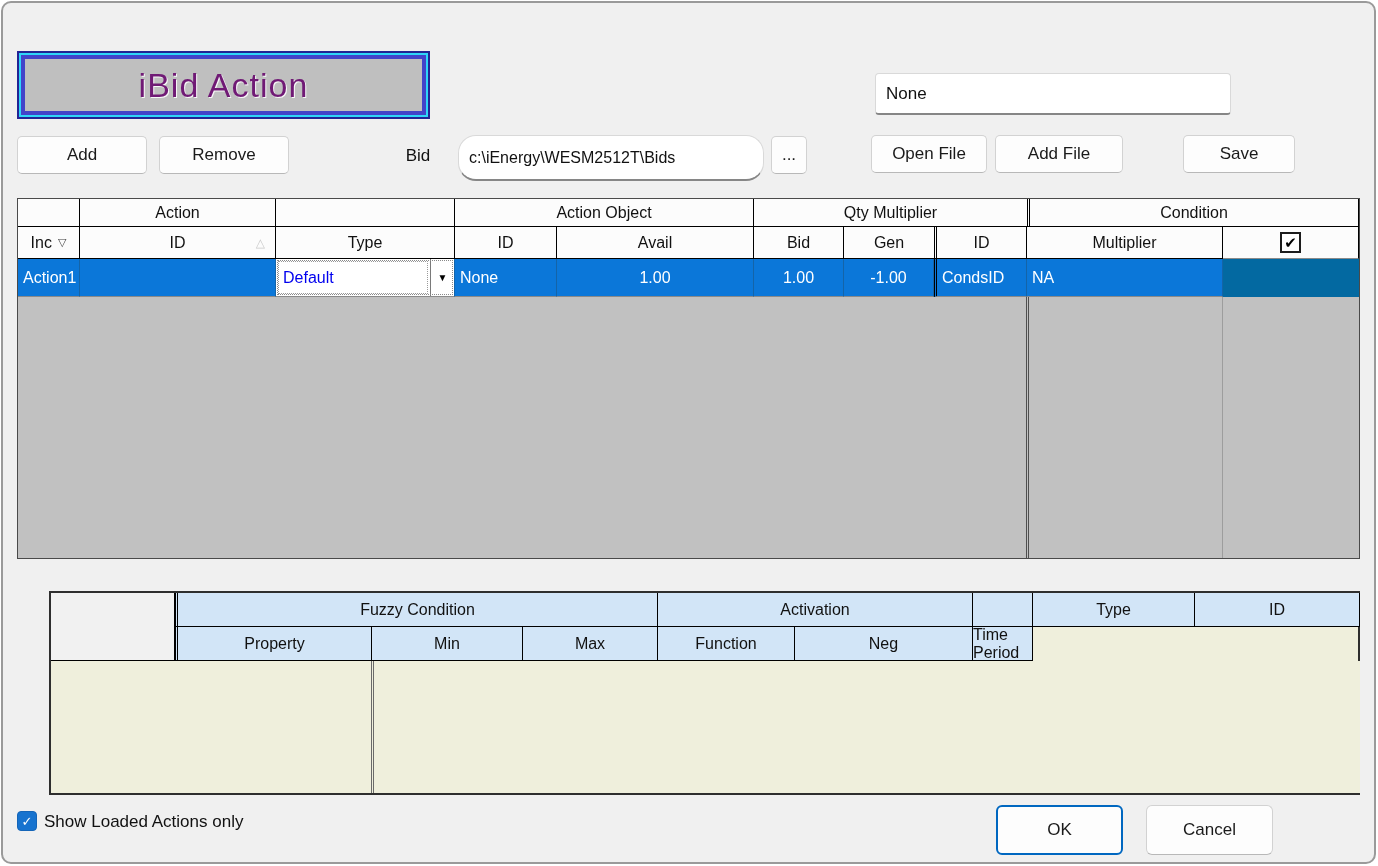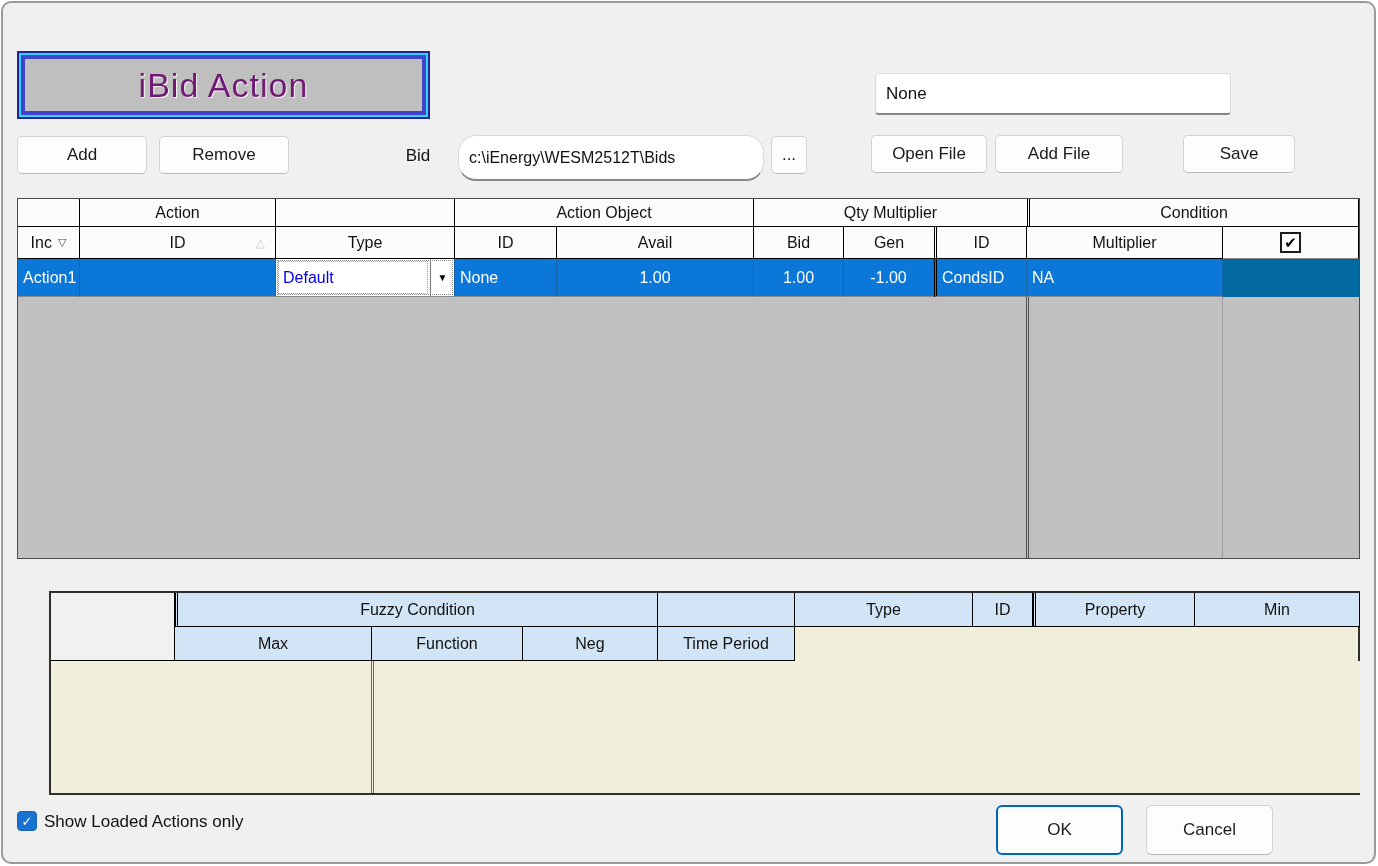--- a/index.html
+++ b/index.html
@@ -133,20 +133,21 @@
 
     <div class="filler">
       <div class="cont-dbl" style="left:1008px;"></div>
       <div class="cont-one" style="left:1204px;"></div>
     </div>
   </div>
 
   <div class="cond-table">
 
     <div class="bh dbl-l" style="grid-column:span 3;">Fuzzy Condition</div>
+    <div class="bh" style="grid-column:span 2;">Activation</div>
     <div class="bh"></div>
     <div class="bh empty-col"></div>
 
     <div class="bh">Type</div>
     <div class="bh no-r">ID</div>
     <div class="bh dbl-l">Property</div>
     <div class="bh">Min</div>
     <div class="bh">Max</div>
     <div class="bh">Function</div>
     <div class="bh">Neg</div>

